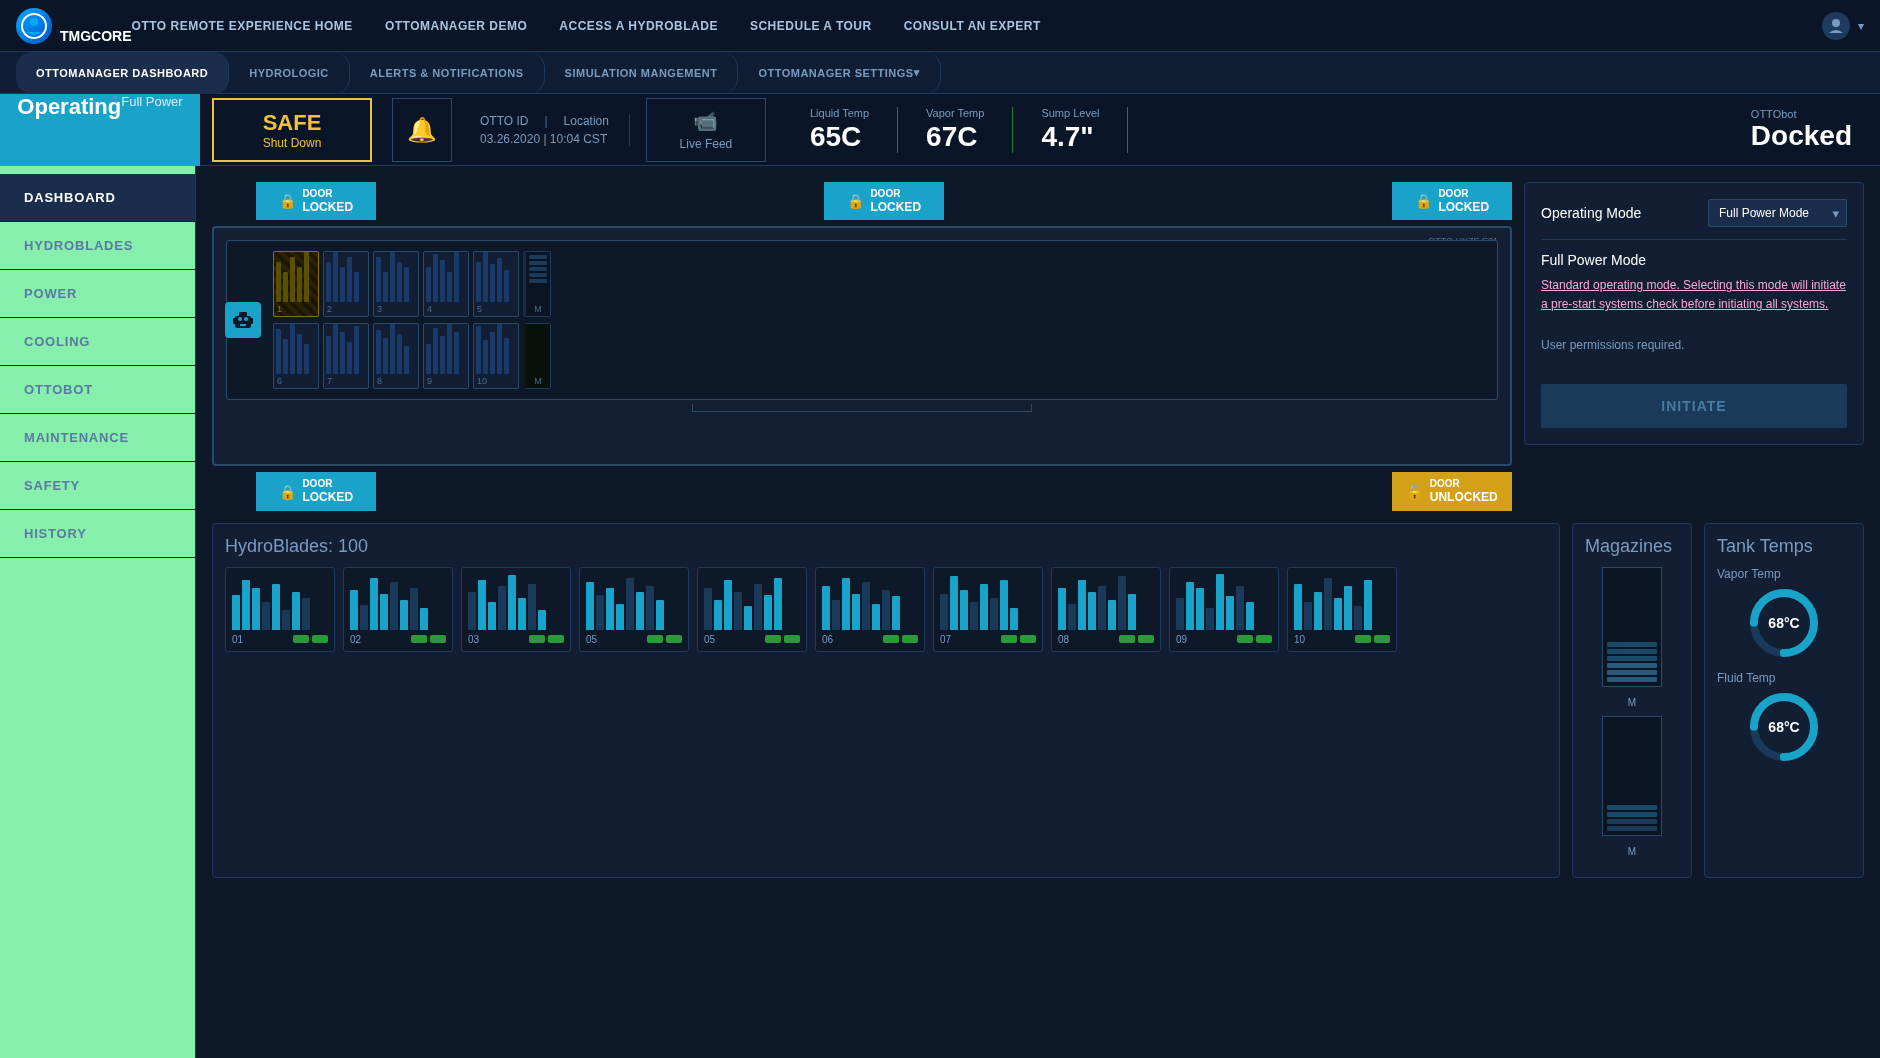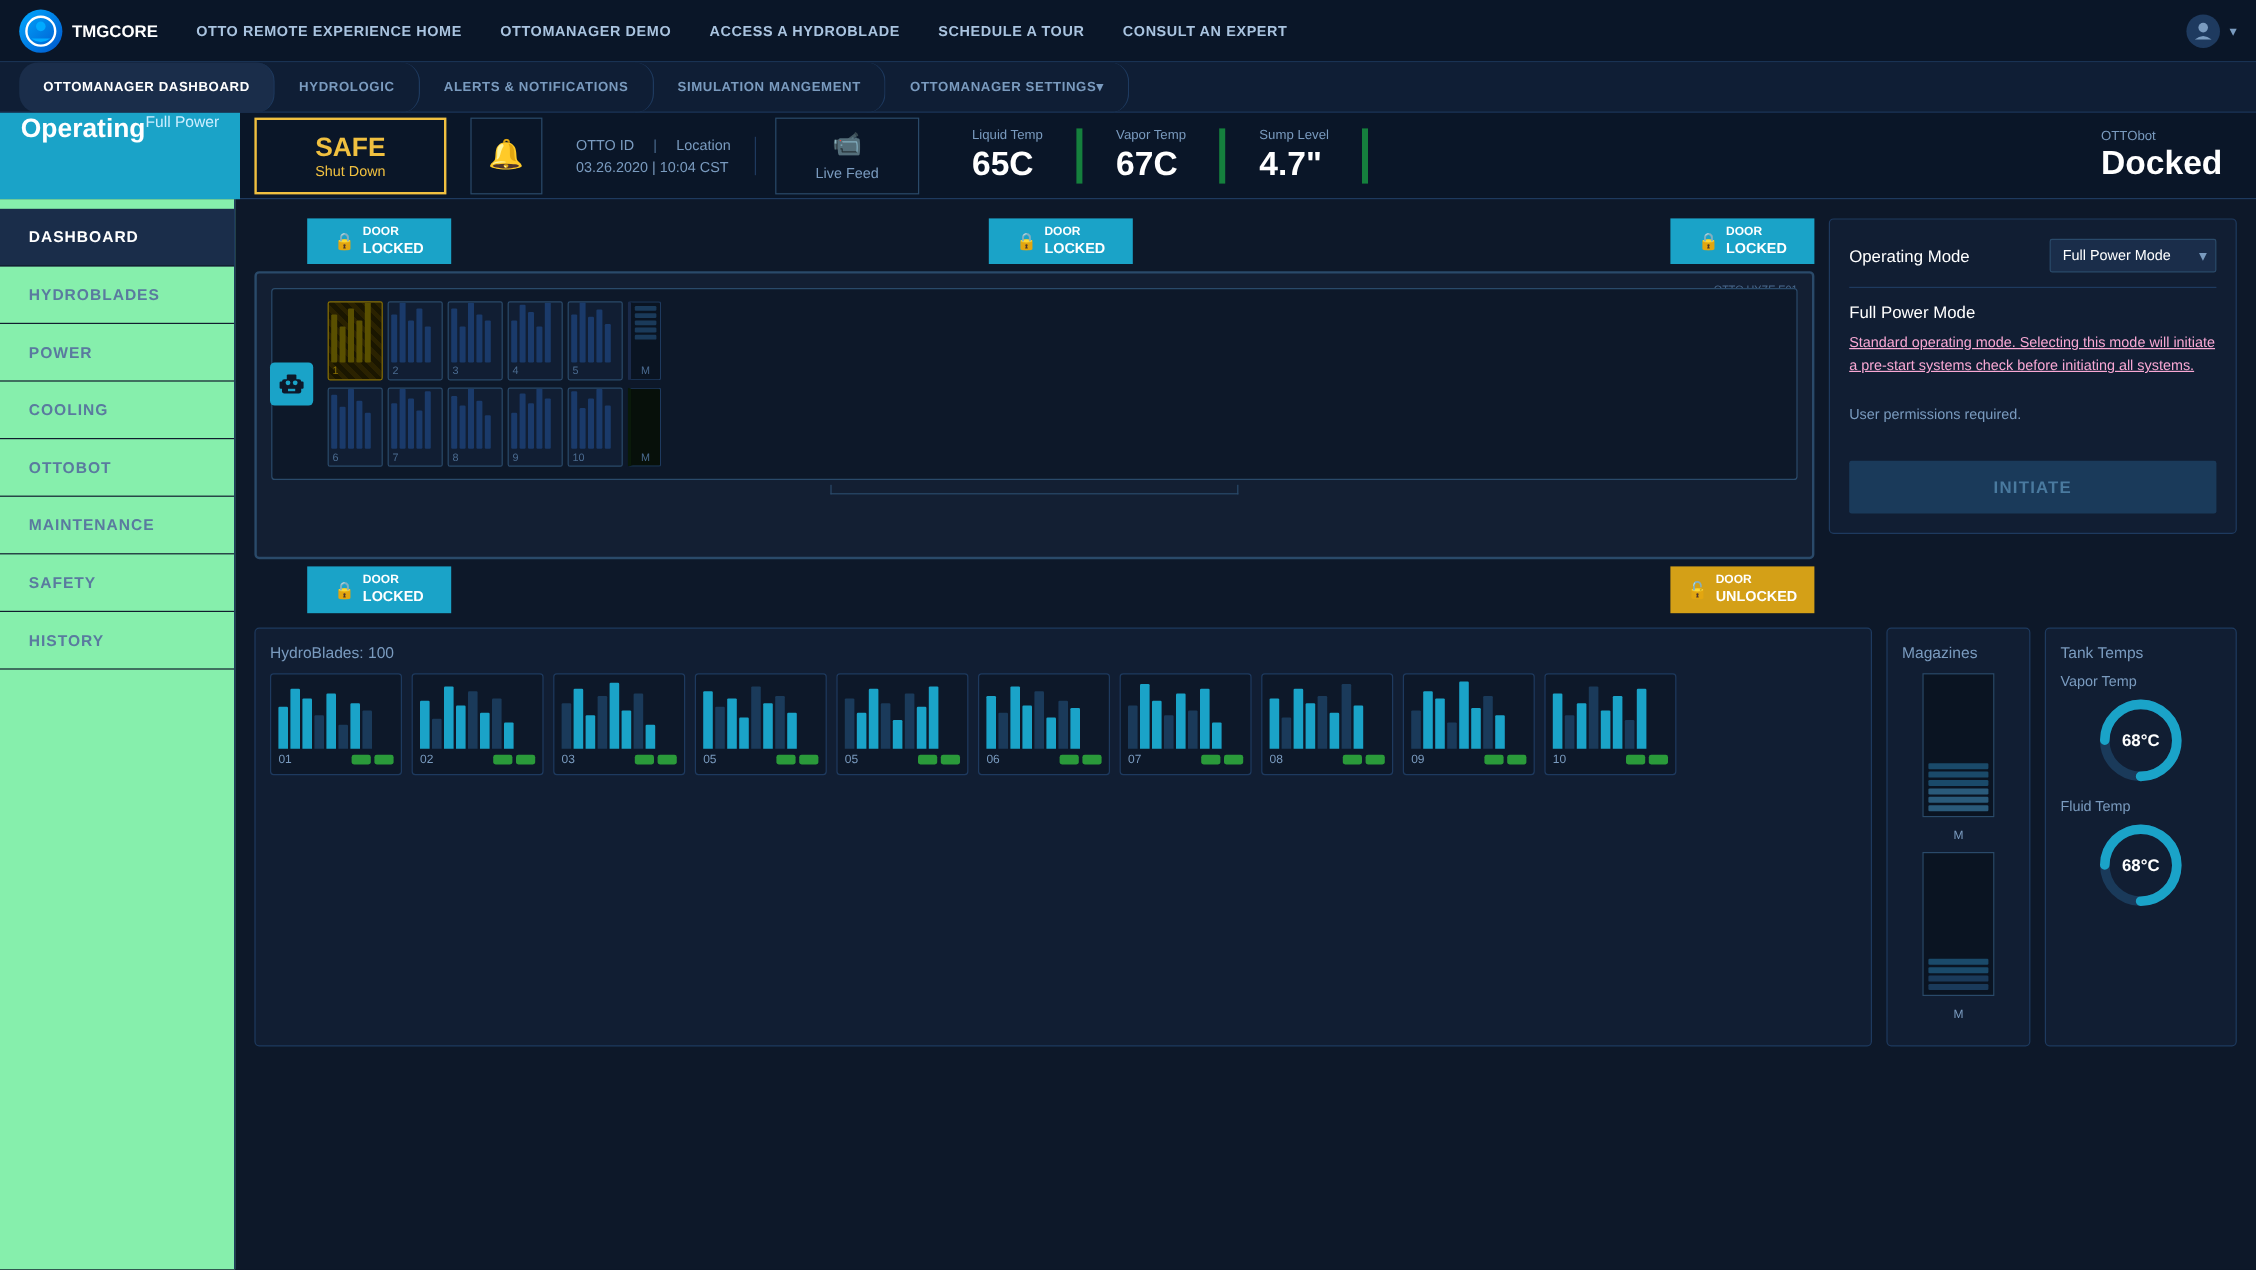--- a/index.html
+++ b/index.html
@@ -1,20 +1,20 @@
 <!DOCTYPE html>
 <html><head>
   <meta charset="utf-8">
   <style>
     * { box-sizing: border-box; margin: 0; padding: 0; }
     body { background: #0d1829; color: #fff; font-family: Arial, sans-serif; font-size: 13px; overflow: hidden; width: 1880px; height: 1058px; }
 
     
     .top-nav { background: #0a1628; height: 52px; display: flex; align-items: center; padding: 0 16px; border-bottom: 1px solid #1e3a5f; }
-    .logo { display: flex; align-items: center; gap: 8px; margin-right: 32px; }
+    .logo { display: flex; align-items: flex-end; gap: 8px; }
     .logo-circle { width: 36px; height: 36px; border-radius: 50%; background: linear-gradient(135deg, #00aaff, #0055cc); display: flex; align-items: center; justify-content: center; font-weight: bold; font-size: 10px; color: #fff; }
     .logo-text { color: #fff; font-weight: bold; font-size: 14px; }
     .top-nav-links { display: flex; gap: 32px; flex: 1; }
     .top-nav-link { color: #aac4e0; font-size: 12px; font-weight: bold; letter-spacing: 0.5px; cursor: pointer; text-transform: uppercase; }
     .top-nav-right { display: flex; align-items: center; gap: 8px; color: #aac4e0; }
     .user-icon { width: 28px; height: 28px; border-radius: 50%; background: #1e3a5f; display: flex; align-items: center; justify-content: center; }
 
     
     .sec-nav { background: #0f1e35; height: 42px; display: flex; align-items: center; padding: 0 0 0 16px; border-bottom: 1px solid #1e3a5f; gap: 0; }
     .sec-nav-item { color: #7a9bbf; font-size: 11px; font-weight: bold; letter-spacing: 0.5px; padding: 0 20px; height: 42px; display: flex; align-items: center; cursor: pointer; border-right: 1px solid #1e3a5f; text-transform: uppercase; border-radius: 16px; }
@@ -31,21 +31,21 @@
     .status-safe-sub { font-size: 12px; color: #f0c040; }
     .status-bell { width: 60px; height: 64px; display: flex; align-items: center; justify-content: center; border: 1px solid #2a4a6a; margin: 0 8px; cursor: pointer; }
     .bell-icon { font-size: 24px; color: #4a7a9f; }
     .otto-info { display: flex; flex-direction: column; padding: 0 20px; border-right: 1px solid #1e3a5f; }
     .otto-info-row { display: flex; gap: 16px; font-size: 12px; color: #7a9bbf; }
     .otto-info-date { font-size: 12px; color: #7a9bbf; margin-top: 4px; }
     .live-feed-btn { width: 120px; height: 64px; border: 1px solid #2a4a6a; margin: 0 16px; display: flex; flex-direction: column; align-items: center; justify-content: center; cursor: pointer; gap: 4px; }
     .live-feed-icon { font-size: 20px; color: #4a7a9f; }
     .live-feed-text { font-size: 12px; color: #7a9bbf; }
     .sensor-group { display: flex; gap: 0; flex: 1; }
-    .sensor-item { padding: 0 28px; border-right: 5px solid #15803d; display: flex; flex-direction: column; justify-content: center; }
+    .sensor-item { padding: 0 28px; border-right: 1px solid #15803d; display: flex; flex-direction: column; justify-content: center; }
     .sensor-label { font-size: 11px; color: #7a9bbf; margin-bottom: 2px; }
     .sensor-value { font-size: 28px; font-weight: bold; color: #fff; }
     .ottobot-section { padding: 0 28px; display: flex; flex-direction: column; justify-content: center; }
     .ottobot-label { font-size: 11px; color: #7a9bbf; }
     .ottobot-value { font-size: 28px; font-weight: bold; color: #fff; }
 
     
     .main-layout { display: flex; height: calc(1058px - 52px - 42px - 72px); }
 
     
@@ -75,21 +75,21 @@
     .select-wrapper { position: relative; }
     .select-wrapper::after { content: "▾"; position: absolute; right: 8px; top: 50%; transform: translateY(-50%); color: #7a9bbf; pointer-events: none; }
     .op-mode-subtitle { font-size: 14px; color: #fff; margin-bottom: 8px; }
     .op-mode-desc { font-size: 12px; color: #f9a8d4; line-height: 1.6; margin-bottom: 24px; text-decoration: underline; }
     .op-mode-permission { font-size: 12px; color: #7a9bbf; margin-bottom: 32px; }
     .initiate-btn { width: 100%; background: #1a3a5a; border: none; color: #4a7a9f; font-size: 14px; font-weight: bold; padding: 14px; cursor: pointer; letter-spacing: 1px; border-radius: 2px; }
 
     
     .bottom-row { display: flex; gap: 12px; }
     .hydroblades-panel { background: #111e33; border: 1px solid #1e3a5f; border-radius: 4px; padding: 12px; flex: 1; }
-    .panel-title { font-size: 13px; color: #7a9bbf; margin-bottom: 10px; }
+    .panel-title { font-size: 18px; color: #7a9bbf; margin-bottom: 10px; }
     .hb-grid { display: flex; gap: 8px; flex-wrap: wrap; }
     .hb-card { background: #0d1829; border: 1px solid #1e3a5f; border-radius: 3px; width: 110px; padding: 6px; }
     .hb-bar-group { display: flex; gap: 1px; align-items: flex-end; height: 56px; }
     .hb-bar { width: 8px; border-radius: 1px 1px 0 0; }
     .hb-bar.blue { background: #1aa3c8; }
     .hb-bar.dark { background: #1a3a5a; }
     .hb-footer { display: flex; justify-content: space-between; align-items: center; }
     .hb-num { font-size: 10px; color: #7a9bbf; }
     .hb-status { display: flex; gap: 3px; }
     .hb-dot { width: 16px; height: 8px; border-radius: 2px; background: #2a9a3a; }

